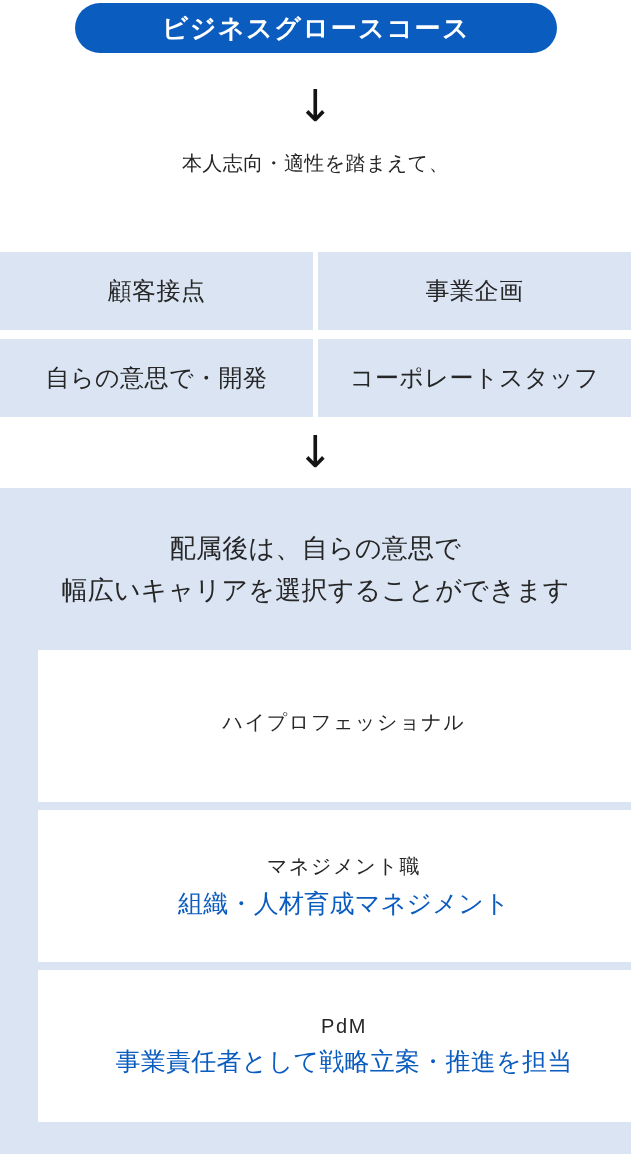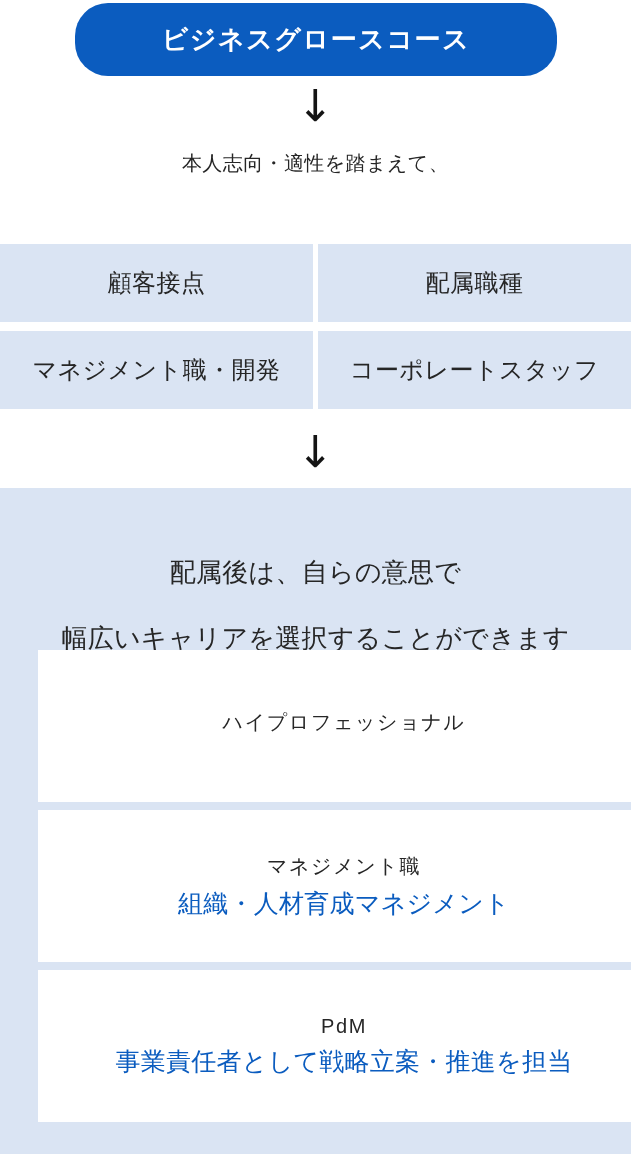--- a/index.html
+++ b/index.html
@@ -22,21 +22,21 @@
     width: 631px;
     height: 1154px;
   }
 
   
   .course-pill {
     position: absolute;
     left: 75px;
     top: 3px;
     width: 482px;
-    height: 73px;
+    height: 50px;
     border-radius: 33px;
     background: #0b5cbf;
     color: #ffffff;
     display: flex;
     align-items: center;
     justify-content: center;
     font-size: 26px;
     font-weight: bold;
     letter-spacing: 0.06em;
     box-sizing: border-box;
@@ -73,21 +73,21 @@
     font-size: 20px;
     line-height: 1.55;
     letter-spacing: 0.02em;
   }
   .intro-text div { white-space: nowrap; }
 
   
   .category-grid {
     position: absolute;
     left: 0;
-    top: 244px;
+    top: 252px;
     width: 631px;
     display: grid;
     grid-template-columns: 313px 313px;
     grid-template-rows: 78px 78px;
     column-gap: 5px;
     row-gap: 9px;
     justify-content: space-between;
   }
   .category-box {
     background: #dae4f3;
@@ -114,21 +114,21 @@
     position: absolute;
     left: 0;
     top: 40px;
     width: 631px;
     text-align: center;
     color: #262626;
     font-size: 26px;
     line-height: 1.6;
     letter-spacing: 0.01em;
   }
-  .panel-heading div { white-space: nowrap; margin-top: 24px; }
+  .panel-heading div { white-space: nowrap; }
 
   .card-list {
     position: absolute;
     left: 38px;
     top: 162px;
     width: 612px;
     display: flex;
     flex-direction: column;
     gap: 8px;
   }
@@ -168,24 +168,24 @@
 
   <div class="intro-text">
     <div>本人志向・適性を踏まえて、</div>
   </div>
 
   <div class="category-grid">
     <div class="category-box">
       <span>顧客接点</span>
     </div>
     <div class="category-box">
-      <span>配属職種</span>
-    </div>
-    <div class="category-box">
-      <span>マネジメント職・開発</span>
+      <span>事業企画</span>
+    </div>
+    <div class="category-box">
+      <span>自らの意思で・開発</span>
     </div>
     <div class="category-box">
       <span>コーポレートスタッフ</span>
     </div>
   </div>
 
   <div class="arrow arrow-2">↓</div>
 
   <div class="career-panel">
 

